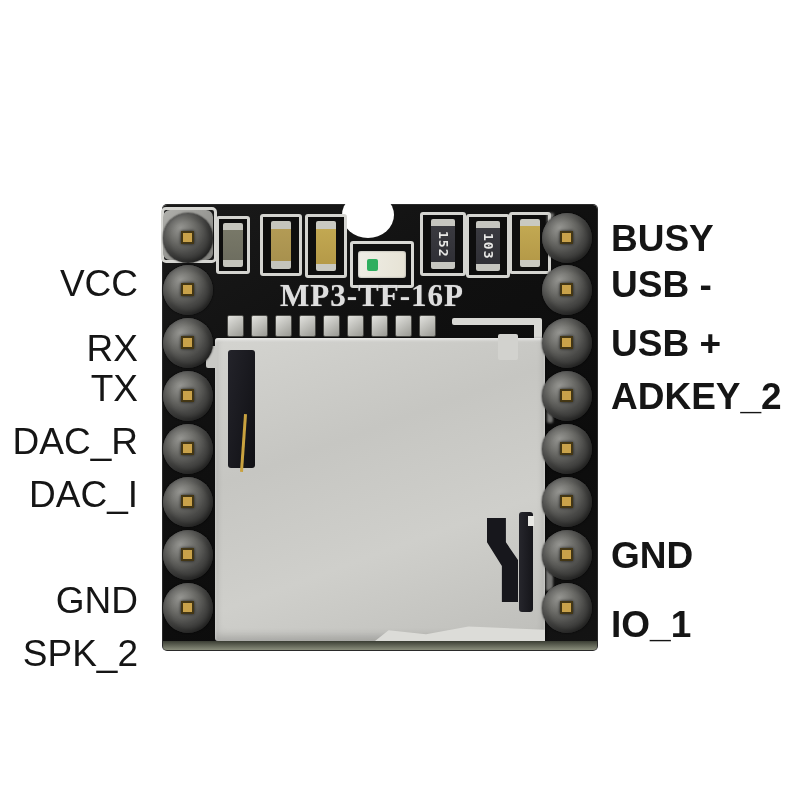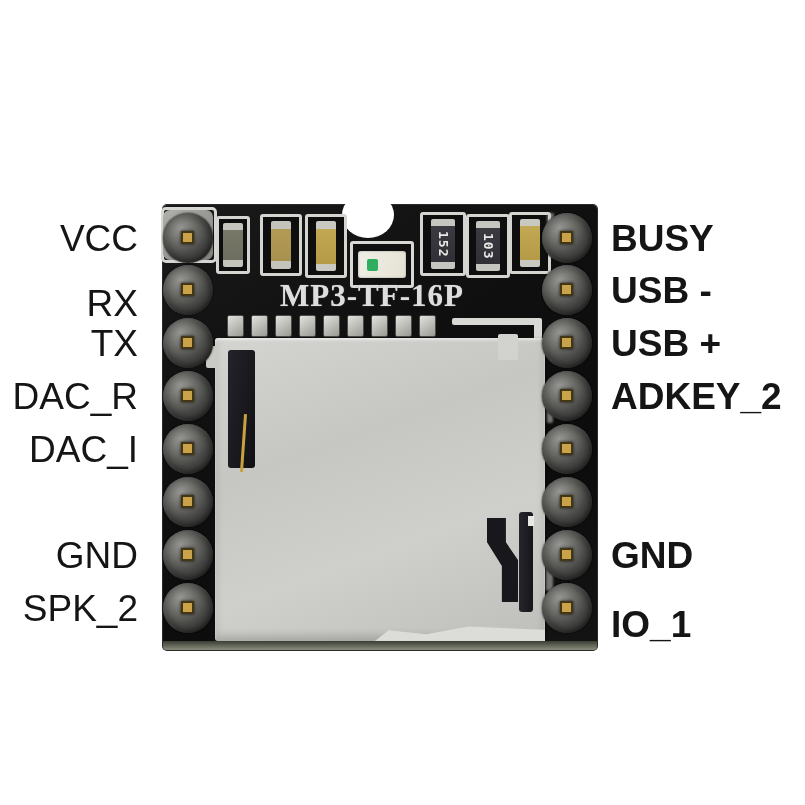--- a/index.html
+++ b/index.html
@@ -66,21 +66,21 @@
        clip-path:polygon(0 100%,8% 40%,30% 62%,55% 20%,100% 38%,100% 100%);}
   .sd-spring-bar{position:absolute;left:304px;top:174px;width:14px;height:100px;border-radius:3px;
        background:linear-gradient(90deg,#26262c,#15151a);}
   .sd-spring-notch{position:absolute;left:313px;top:178px;width:6px;height:10px;background:#e8e8e4;}
   .sd-hook{position:absolute;left:272px;top:180px;width:31px;height:84px;background:#17171c;
        clip-path:polygon(0 0,61% 0,61% 29%,100% 50%,100% 100%,48% 100%,48% 57%,0 29%);}
   .silk-smudge{position:absolute;background:#c8c8c4;opacity:.55;filter:blur(1px);border-radius:2px;}
 
   
   .pin-label{position:absolute;font-size:37px;line-height:1.1;color:#151515;white-space:pre;}
-  .label-left{right:667px;text-align:center;}
+  .label-left{right:667px;text-align:center;margin-top:45px;}
   .label-right{left:611px;text-align:center;font-weight:bold;}
 </style>
 </head>
 <body>
 
 <div class="canvas">
 
   <div class="board">
 
     <div class="notch"></div>
@@ -170,19 +170,19 @@
 
   <div class="pin-label label-left" style="top:219px;">VCC</div>
   <div class="pin-label label-left" style="top:284px;">RX</div>
   <div class="pin-label label-left" style="top:324px;">TX</div>
   <div class="pin-label label-left" style="top:430px;">DAC_I</div>
   <div class="pin-label label-left" style="top:377px;">DAC_R</div>
   <div class="pin-label label-left" style="top:536px;">GND</div>
   <div class="pin-label label-left" style="top:589px;">SPK_2</div>
 
   <div class="pin-label label-right" style="top:219px;">BUSY</div>
-  <div class="pin-label label-right" style="top:271px;">USB -</div>
+  <div class="pin-label label-right" style="top:265px;">USB -</div>
   <div class="pin-label label-right" style="top:324px;">USB +</div>
   <div class="pin-label label-right" style="top:377px;">ADKEY_2</div>
   <div class="pin-label label-right" style="top:536px;">GND</div>
   <div class="pin-label label-right" style="top:605px;">IO_1</div>
 
 </div>
 
 </body></html>

